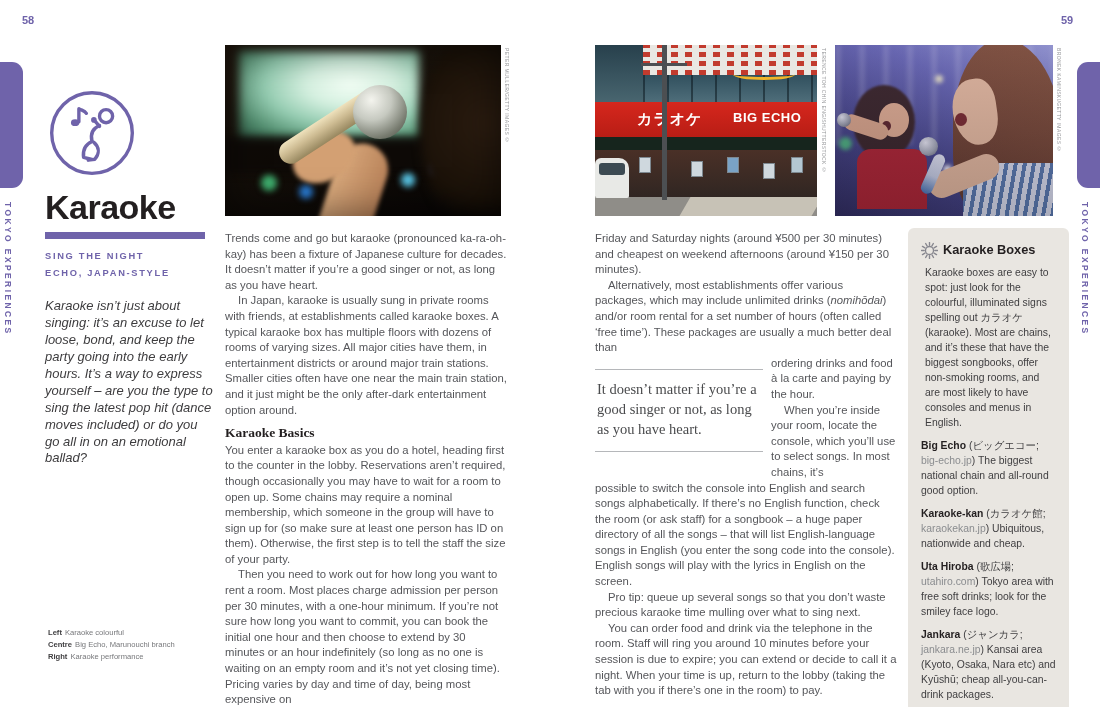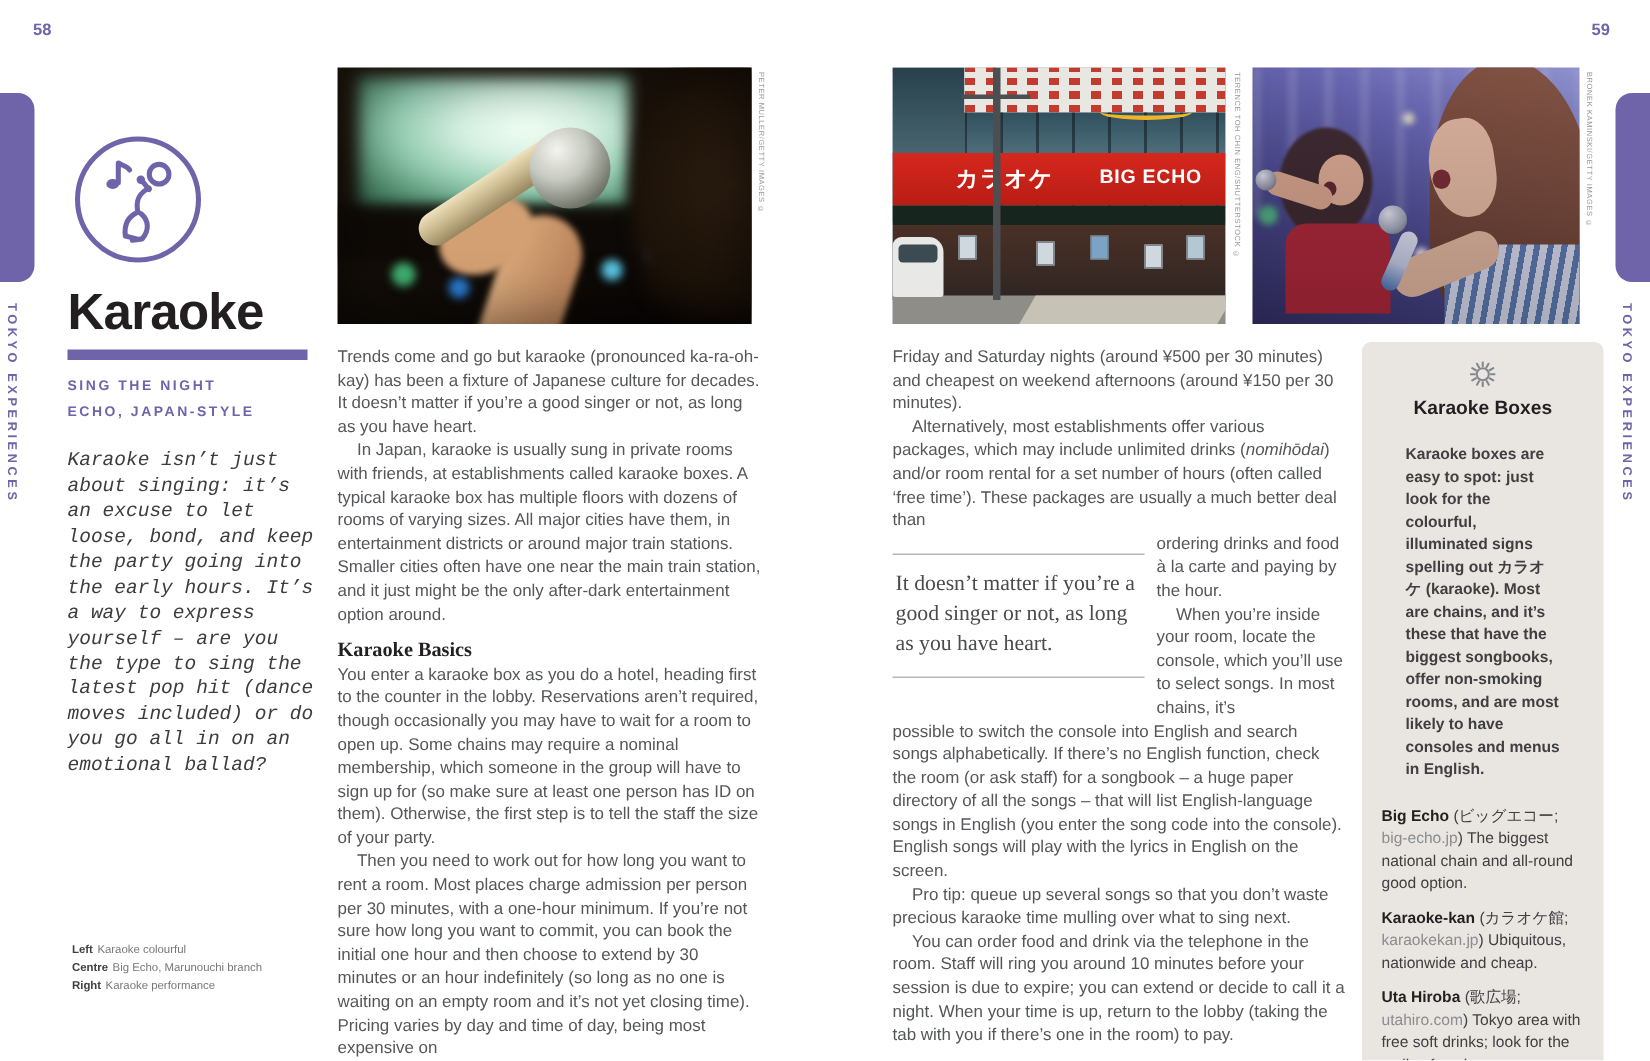--- a/index.html
+++ b/index.html
@@ -17,21 +17,21 @@
   .vlabel.left{left:3px;}
   .vlabel.right{left:1080px;}
   .vcredit{position:absolute;top:48px;writing-mode:vertical-rl;font-size:5px;letter-spacing:.4px;
            color:#97989b;height:165px;}
   
   .feature{position:absolute;left:45px;top:88px;width:166px;}
   .ficon{width:90px;height:90px;margin-left:2px;}
   .ftitle{margin:8px 0 0;font-size:34px;line-height:1;font-weight:bold;color:#231f20;letter-spacing:-.5px;}
   .fbar{width:160px;height:7px;background:#6f63aa;margin-top:8px;}
   .fkicker{margin-top:9px;font-size:9.3px;font-weight:bold;color:#6f63aa;letter-spacing:1.7px;line-height:1.85;}
-  .fintro{margin-top:16px;width:168px;font-family:Liberation Mono, monospace;font-style:italic;
+  .fintro{margin-top:16px;width:168px;font-family:Liberation Sans, sans-serif;font-style:italic;
           font-size:13px;line-height:1.3;color:#3d3c3e;}
   .caps{position:absolute;left:48px;top:627px;font-size:7.6px;line-height:1.6;color:#76777a;}
   .caps b{color:#3f3e40;margin-right:3px;}
   
   .photo{position:absolute;top:45px;height:171px;overflow:hidden;}
   .ph1{left:225px;width:276px;background:linear-gradient(160deg,#241a10 0%,#120d08 55%,#060404 100%);}
   .ph2{left:595px;width:222px;background:#9fb2c0;}
   .ph3{left:835px;width:218px;background:linear-gradient(205deg,#9aa0d6 0%,#6a6cb4 30%,#474887 62%,#2e2c58 100%);}
   .abs{position:absolute;}
   
@@ -111,26 +111,26 @@
   .qrow{display:flex;gap:8px;align-items:flex-start;}
   .pullquote{width:164px;flex:0 0 164px;margin-top:13px;padding:9px 2px 11px;
     border-top:1px solid #b5b7ba;border-bottom:1px solid #b5b7ba;
     font-family:"Liberation Serif",serif;font-size:14.5px;line-height:1.4;color:#4a4b4d;}
   .qside{flex:1;}
   .ital{font-style:italic;}
   
   .sidebox{position:absolute;left:908px;top:228px;width:161px;box-sizing:border-box;
     background:#e9e6e1;border-radius:6px;padding:13px 13px 15px;
     font-size:10.4px;line-height:1.44;color:#3f3e40;}
-  .sb-head{display:flex;align-items:center;gap:5px;margin-bottom:7px;flex-direction:column;}
+  .sb-head{display:flex;align-items:center;gap:5px;margin-bottom:7px;}
   .sb-title{font-size:12.8px;font-weight:bold;color:#231f20;}
   .sb-entry{margin:8px 0 0;}
   .sb-entry b{color:#231f20;}
   .sb-url{color:#8a8c8f;}
-  .sb-p{margin:16px;font-weight:bold;}
+  .sb-p{margin:4px;}
 </style>
 </head>
 <body>
 
 <div class="spread">
 
   <div class="pagenum left">58</div>
   <div class="pagenum right">59</div>
 
   <div class="tab left"></div>

